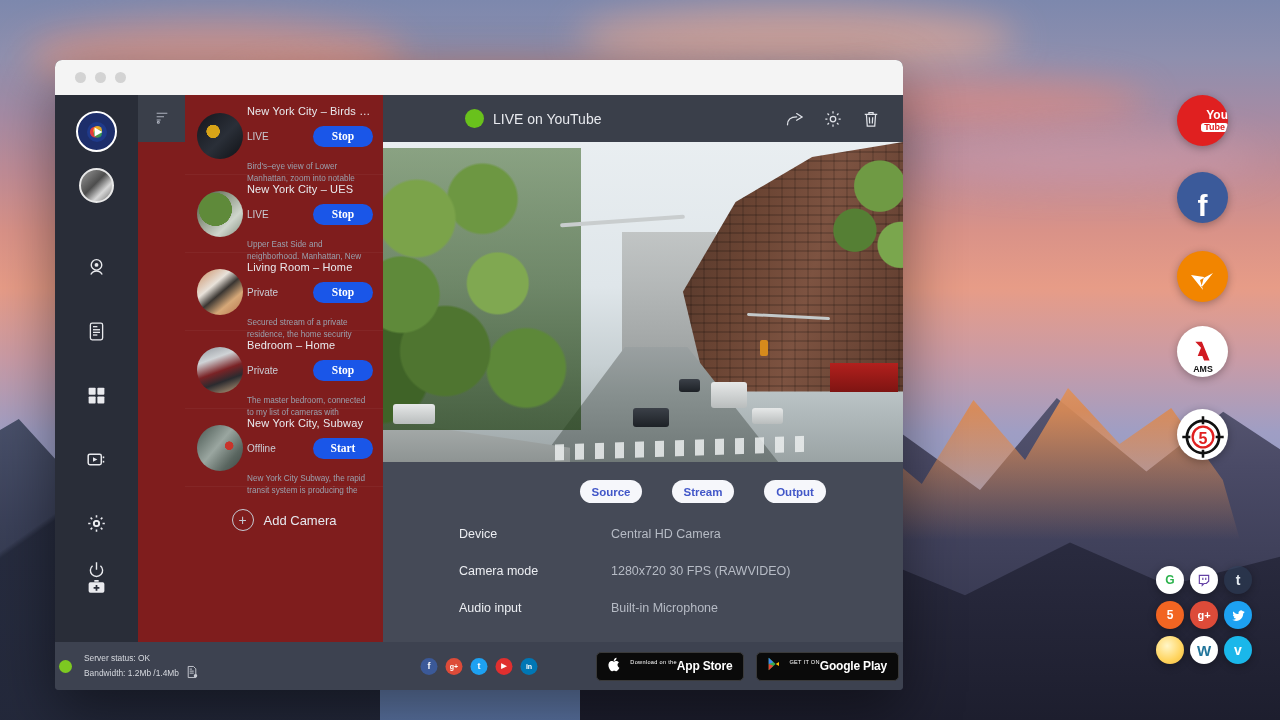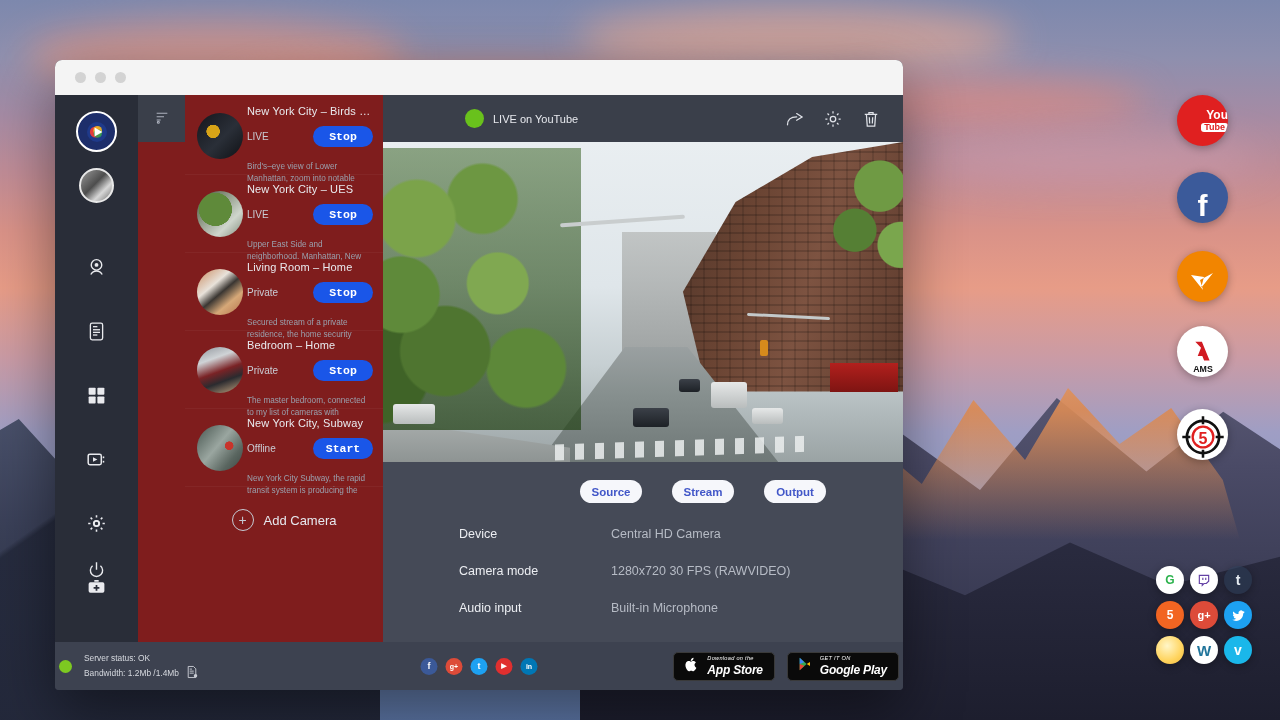--- a/index.html
+++ b/index.html
@@ -112,21 +112,21 @@
   }
   .cam-title {
     color: #e9eaee; font-size: 11px; letter-spacing: .15px;
     margin-bottom: 9px; white-space: nowrap; overflow: hidden; text-overflow: ellipsis;
   }
   .cam-midrow { display: flex; align-items: center; height: 20px; }
   .cam-status { color: #c9ccd4; font-size: 10px; flex: 1; }
   .cam-btn {
     min-width: 60px; height: 21px; border-radius: 11px; border: none;
     background: #1a56e8; color: #fff; font-size: 11.5px; font-weight: bold;
-    font-family: Liberation Mono, monospace; cursor: pointer;
+    font-family: Liberation Serif, serif; cursor: pointer;
     display: flex; align-items: center; justify-content: center;
   }
   .cam-desc {
     color: #9aa0ad; font-size: 8.2px; line-height: 1.45; margin-top: 15px;
     max-height: 24px; overflow: hidden;
   }
   #add-camera {
     display: flex; align-items: center; justify-content: center; gap: 10px;
     padding: 22px 0 0 0; cursor: pointer;
   }
@@ -139,21 +139,21 @@
   #add-camera .lbl { color: #e6e8ee; font-size: 13px; }
 
   
   #main-col { flex: 1; display: flex; flex-direction: column; background: #454a57; min-width: 0; }
   #topbar {
     height: 47px; flex: 0 0 47px; background: #3a3f4a;
     display: flex; align-items: center; padding: 0 22px; position: relative;
   }
   #live-chip { display: flex; align-items: center; gap: 9px; margin: 0 auto 0 60px; }
   #live-dot { width: 19px; height: 19px; border-radius: 50%; background: #69c11c; }
-  #live-label { color: #e7e9ee; font-size: 11px; }
+  #live-label { color: #e7e9ee; font-size: 14px; }
   #top-actions { margin-left: auto; display: flex; gap: 18px; align-items: center; }
   #top-actions .t-ico { color: #dfe2e8; cursor: pointer; display: flex; }
   #top-actions svg { width: 20px; height: 20px; }
 
   
   #preview {
     height: 320px; flex: 0 0 320px; position: relative; overflow: hidden;
     background: #7f8d93;
   }
   #preview .sky {
@@ -258,21 +258,21 @@
   #server-note { margin-left: 6px; color: #c9ccd4; display: inline-flex; vertical-align: -3px; }
   #socials { position: absolute; left: 50%; transform: translateX(-50%); display: flex; gap: 8px; }
   .soc { width: 17px; height: 17px; border-radius: 50%; display: flex;
          align-items: center; justify-content: center; color: #fff;
          font-size: 9px; font-weight: bold; cursor: pointer; }
   #stores { margin-left: auto; display: flex; gap: 12px; }
   .store {
     height: 29px; border-radius: 5px; background: #0a0a0a; border: 1px solid #3a3a3a;
     display: flex; align-items: center; gap: 7px; padding: 0 11px 0 9px; cursor: pointer;
   }
-  .store .st-txt { display: flex; flex-direction: column; line-height: 1; font-style: italic; }
+  .store .st-txt { display: flex; line-height: 1; }
   .store .st-small { color: #fff; font-size: 5.6px; letter-spacing: .3px; margin-bottom: 2px; }
   .store .st-big { color: #fff; font-size: 12px; font-weight: bold; letter-spacing: -.2px; }
 
   
   .dock-ico {
     position: absolute; border-radius: 50%;
     display: flex; align-items: center; justify-content: center;
     box-shadow: 0 2px 8px rgba(0,0,0,.3); cursor: pointer;
     font-weight: bold; color: #fff; overflow: hidden;
   }

